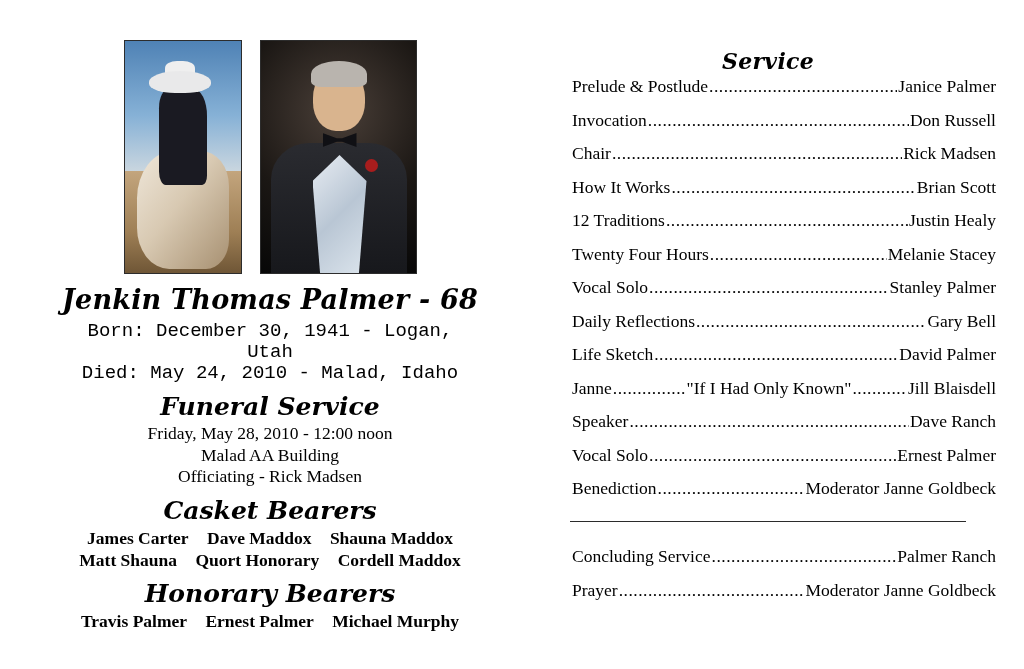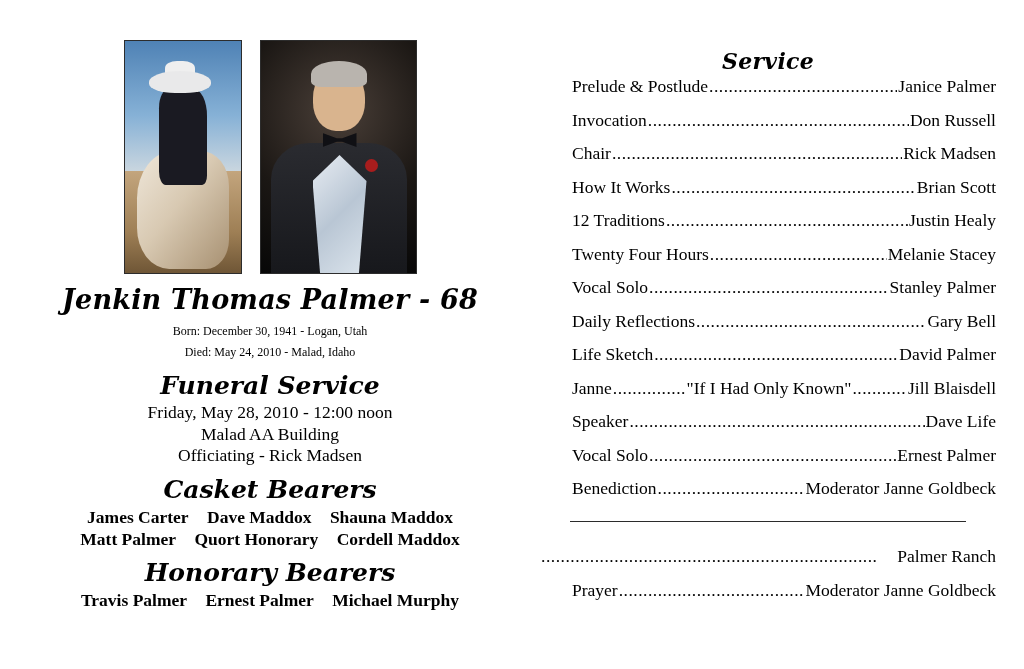--- a/index.html
+++ b/index.html
@@ -136,22 +136,23 @@
 
   .name-line {
     font-family: "DejaVu Serif", serif;
     font-style: italic;
     font-size: 27px;
     font-weight: 700;
     letter-spacing: 0.2px;
     margin: 8px 0 6px 0;
   }
   .sub-line {
-    font-size: 12px;
+    font-size: 19px;
     line-height: 21px;
+    font-family: Liberation Mono, monospace;
   }
   .section-head {
     font-family: "DejaVu Serif", serif;
     font-style: italic;
     font-size: 25px;
     font-weight: 700;
     margin: 8px 0 2px 0;
   }
   .body-line {
     font-size: 17.5px;
@@ -243,21 +244,21 @@
     <div class="body-line">Malad AA Building</div>
     <div class="body-line">Officiating - Rick Madsen</div>
 
     <div class="section-head">Casket Bearers</div>
     <div class="bearer-line">
       <span>James Carter</span>
       <span>Dave Maddox</span>
       <span>Shauna Maddox</span>
     </div>
     <div class="bearer-line">
-      <span>Matt Palmer</span>
+      <span>Matt Shauna</span>
       <span>Quort Honorary</span>
       <span>Cordell Maddox</span>
     </div>
 
     <div class="section-head">Honorary Bearers</div>
     <div class="bearer-line">
       <span>Travis Palmer</span>
       <span>Ernest Palmer</span>
       <span>Michael Murphy</span>
     </div>
@@ -314,36 +315,37 @@
     <div class="prog-row">
       <span class="prog-left">Janne </span>
       <span class="prog-dots">................</span>
       <span class="prog-mid">"If I Had Only Known"</span>
       <span class="prog-dots">............</span>
       <span class="prog-right">Jill Blaisdell</span>
     </div>
     <div class="prog-row">
       <span class="prog-left">Speaker</span>
       <span class="prog-dots">.....................................................................</span>
-      <span class="prog-right">Dave Life</span>
+      <span class="prog-right">Dave Ranch</span>
     </div>
     <div class="prog-row">
       <span class="prog-left">Vocal Solo</span>
       <span class="prog-dots">.....................................................................</span>
       <span class="prog-right">Ernest Palmer</span>
     </div>
     <div class="prog-row">
       <span class="prog-left">Benediction</span>
       <span class="prog-dots">.....................................................................</span>
       <span class="prog-right">Moderator Janne Goldbeck</span>
     </div>
 
     <hr class="divider">
 
     <div class="prog-row">
+      <span class="prog-left">Concluding Service</span>
       <span class="prog-dots">.....................................................................</span>
       <span class="prog-right">Palmer Ranch</span>
     </div>
     <div class="prog-row">
       <span class="prog-left">Prayer</span>
       <span class="prog-dots">.....................................................................</span>
       <span class="prog-right">Moderator Janne Goldbeck</span>
     </div>
   </div>
 

